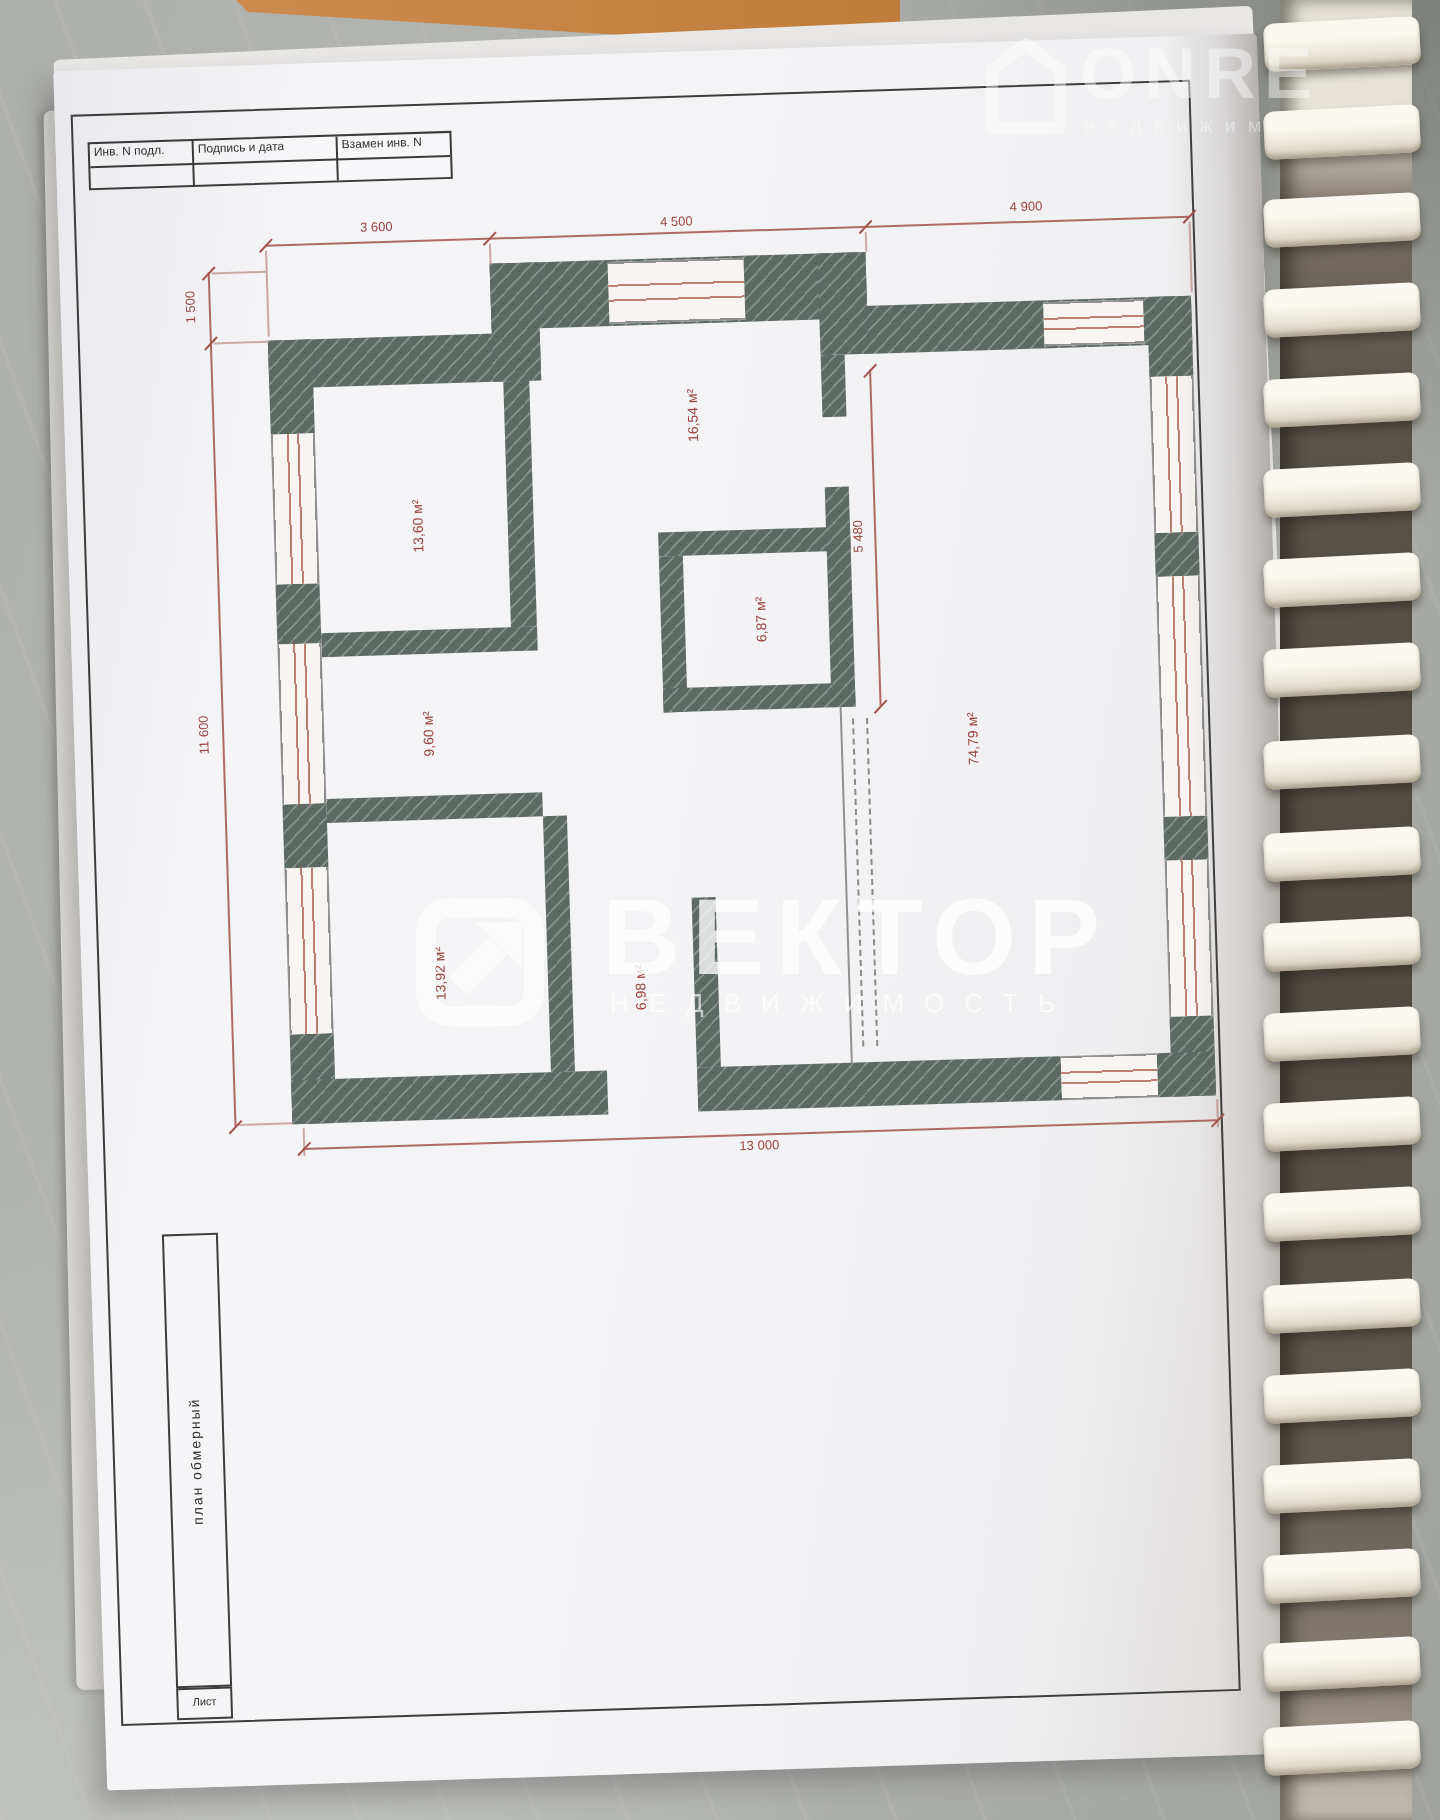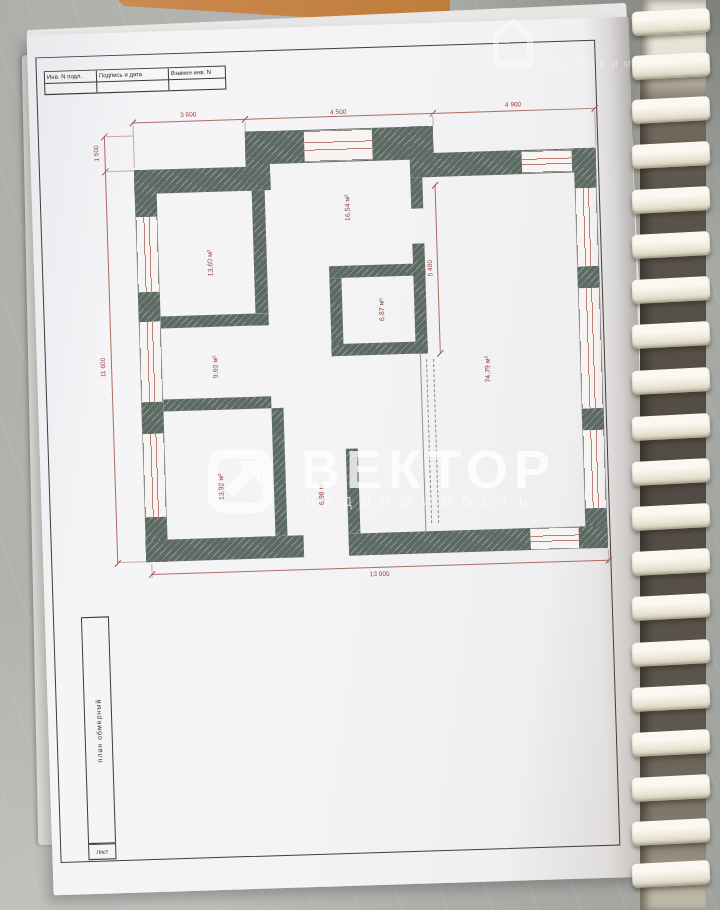--- a/index.html
+++ b/index.html
@@ -215,16 +215,17 @@
   <div class="ring" style="top:776px;"></div>
   <div class="ring" style="top:820px;"></div>
   <div class="ring" style="top:862px;"></div>
 
   <div class="wm-onre">
     <span style="position:absolute;left:8px;top:2px;">
       <svg width="42" height="50" viewBox="0 0 42 50" opacity="0.45">
         <path d="M21 4 L38 17 V46 H4 V17 Z" fill="none" stroke="#ffffff" stroke-width="6" stroke-linejoin="round"></path>
       </svg>
     </span>
+    <span class="ttl">ONRE</span>
     <span class="sub">недвижимость</span>
   </div>
 
 </div>
 
 </body></html>

